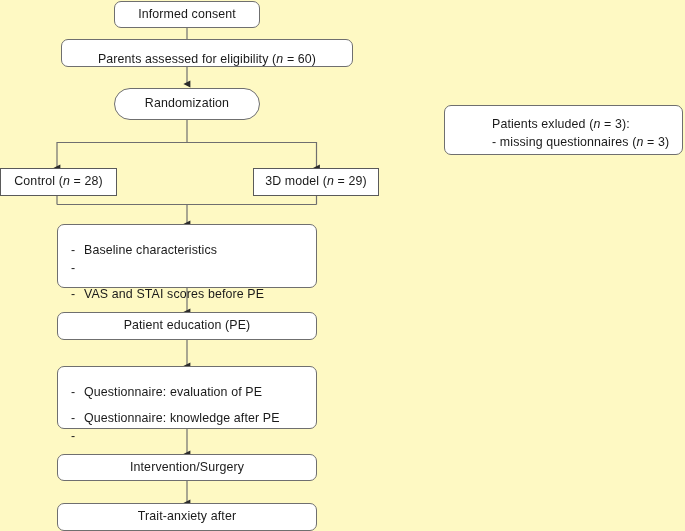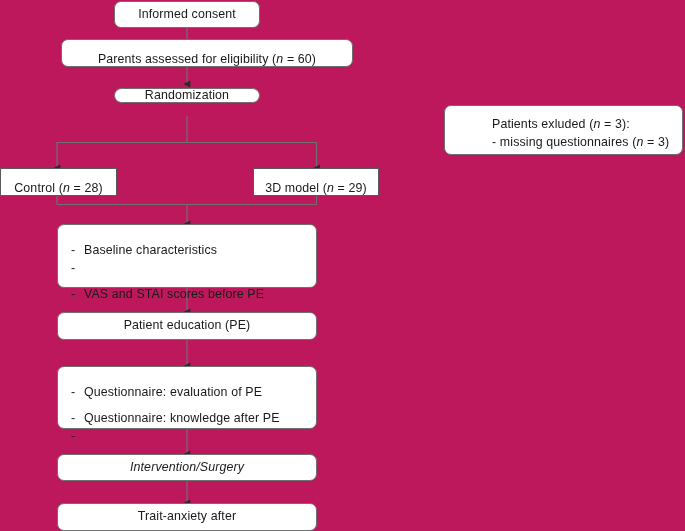--- a/index.html
+++ b/index.html
@@ -4,21 +4,21 @@
 <style>
   html, body {
     margin: 0;
     padding: 0;
     background: #ffffff;
   }
   #canvas {
     position: relative;
     width: 685px;
     height: 531px;
-    background: #be185d;
+    background: #fef9c3;
     font-family: "Liberation Sans", sans-serif;
     color: #1a1a1a;
     overflow: hidden;
   }
   #connectors {
     position: absolute;
     left: 0;
     top: 0;
     width: 685px;
     height: 531px;
@@ -32,21 +32,21 @@
     display: flex;
     align-items: center;
     justify-content: center;
     font-size: 12.4px;
     line-height: 1.05;
     letter-spacing: 0.01em;
     white-space: nowrap;
   }
   .rounded { border-radius: 7px; }
   .stadium { border-radius: 999px; }
-  .square  { border-radius: 0; border-color: #5a5a5a; align-items: flex-end; }
+  .square  { border-radius: 0; border-color: #5a5a5a; }
   .listbox {
     display: block;
     padding: 8px 0 8px 0;
     white-space: normal;
   }
   .listbox .row {
     display: flex;
     align-items: baseline;
     font-size: 12.4px;
     padding: 2.5px 0 2.5px 13px;
@@ -104,21 +104,21 @@
   <div class="node rounded" style="left:114px; top:1px; width:146px; height:27px;">
     <span>Informed consent</span>
   </div>
 
   <div class="node rounded" style="left:61px; top:39px; width:292px; height:28px;align-items:flex-end;">
     <span>
       <span>Parents assessed for eligibility (</span><em class="nv">n</em><span> = 60)</span>
     </span>
   </div>
 
-  <div class="node stadium" style="left:114px; top:88px; width:146px; height:15px;">
+  <div class="node stadium" style="left:114px; top:88px; width:146px; height:32px;">
     <span>Randomization</span>
   </div>
 
   <div class="node square" style="left:0px; top:168px; width:117px; height:28px;">
     <span>
       <span>Control (</span><em class="nv">n</em><span> = 28)</span>
     </span>
   </div>
 
   <div class="node square" style="left:253px; top:168px; width:126px; height:28px;">
@@ -152,21 +152,21 @@
     </div>
     <div class="row">
       <span class="dash">-</span>
       <span class="rowtext">Questionnaire: knowledge after PE</span>
     </div>
     <div class="row">
       <span class="dash">-</span>
     </div>
   </div>
 
-  <div class="node rounded" style="left:57px; top:454px; width:260px; height:27px;font-style:italic;">
+  <div class="node rounded" style="left:57px; top:454px; width:260px; height:27px;">
     <span>Intervention/Surgery</span>
   </div>
 
   <div class="node rounded" style="left:57px; top:503px; width:260px; height:28px;">
     <span>Trait-anxiety after</span>
   </div>
 
   <div class="node rounded sidebox" style="left:444px; top:105px; width:239px; height:50px;">
     <div class="sline">
       <span>Patients exluded (</span><em class="nv">n</em><span> = 3):</span>

